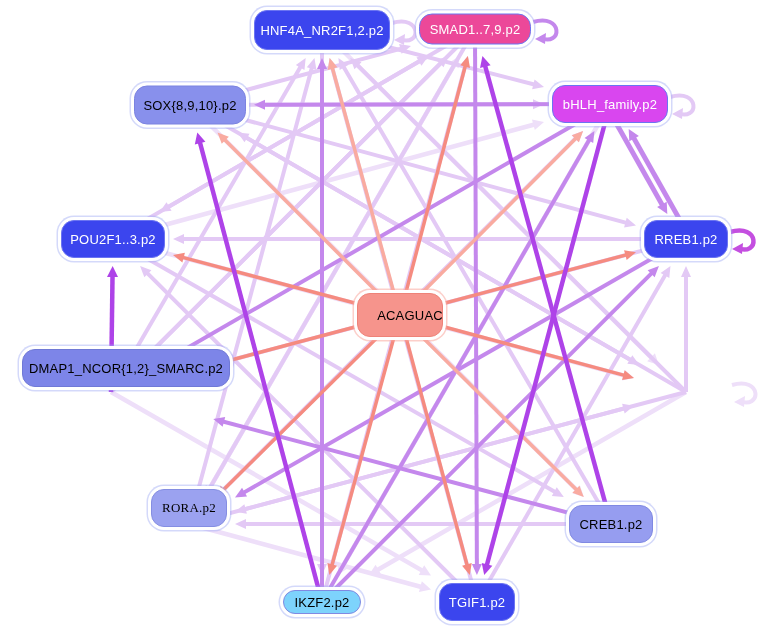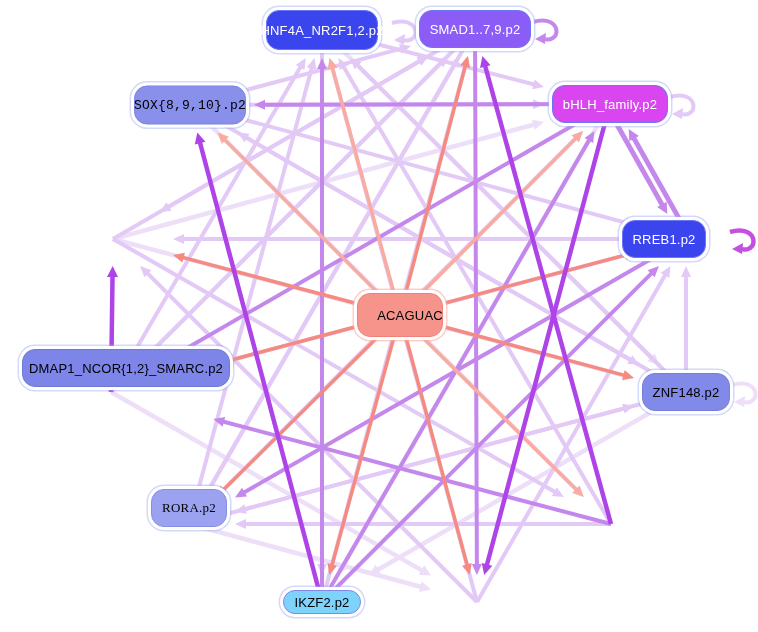--- a/index.html
+++ b/index.html
@@ -300,44 +300,50 @@
       <g>
         <path d="M 730 232 C 760 223, 760 257, 737 248" fill="none" stroke="#c44fe0" stroke-width="4.5"></path>
         <polygon points="732,249 743,243 742,254" fill="#c44fe0"></polygon>
       </g>
       <g>
         <path d="M 732 385 C 762 376, 762 410, 739 401" fill="none" stroke="#eedff9" stroke-width="4"></path>
         <polygon points="734,402 745,396 744,407" fill="#eedff9"></polygon>
       </g>
     </svg>
   <div id="nodes">
-      <div class="node light-text" style="left: 322px; top: 30px; width: 112px; height: 40px; background: rgb(59, 69, 238); border-color: rgb(107, 116, 242); box-shadow: rgb(255, 255, 255) 0px 0px 0px 3px, rgba(160, 170, 245, 0.45) 0px 0px 0px 4.5px;">
+      <div class="node light-text" style="left: 322px; top: 30px; width: 136px; height: 40px; background: rgb(59, 69, 238); border-color: rgb(107, 116, 242); box-shadow: rgb(255, 255, 255) 0px 0px 0px 3px, rgba(160, 170, 245, 0.45) 0px 0px 0px 4.5px;">
         <span>HNF4A_NR2F1,2.p2</span>
       </div>
-      <div class="node light-text" style="left: 475px; top: 29px; width: 112px; height: 38px; background: #8b5cf6; border-color: rgb(107, 116, 242); box-shadow: rgb(255, 255, 255) 0px 0px 0px 3px, rgba(160, 170, 245, 0.45) 0px 0px 0px 4.5px;">
+      <div class="node light-text" style="left: 475px; top: 29px; width: 112px; height: 31px; background: #ec4899; border-color: rgb(107, 116, 242); box-shadow: rgb(255, 255, 255) 0px 0px 0px 3px, rgba(160, 170, 245, 0.45) 0px 0px 0px 4.5px;">
         <span>SMAD1..7,9.p2</span>
       </div>
-      <div class="node" style="left: 190px; top: 105px; width: 112px; height: 39px; background: rgb(136, 144, 236); border-color: rgb(123, 131, 224); box-shadow: rgb(255, 255, 255) 0px 0px 0px 3px, rgba(160, 170, 245, 0.45) 0px 0px 0px 4.5px; font-family: Liberation Mono, monospace;">
+      <div class="node" style="left: 190px; top: 105px; width: 112px; height: 39px; background: rgb(136, 144, 236); border-color: rgb(123, 131, 224); box-shadow: rgb(255, 255, 255) 0px 0px 0px 3px, rgba(160, 170, 245, 0.45) 0px 0px 0px 4.5px;">
         <span>SOX{8,9,10}.p2</span>
       </div>
       <div class="node light-text" style="left: 610px; top: 104px; width: 116px; height: 38px; background: #d946ef; border-color: rgb(107, 116, 242); box-shadow: rgb(255, 255, 255) 0px 0px 0px 3px, rgba(160, 170, 245, 0.45) 0px 0px 0px 4.5px;">
         <span>bHLH_family.p2</span>
       </div>
-      <div class="node light-text" style="left: 664px; top: 239px; width: 84px; height: 38px; background: rgb(59, 69, 238); border-color: rgb(107, 116, 242); box-shadow: rgb(255, 255, 255) 0px 0px 0px 3px, rgba(160, 170, 245, 0.45) 0px 0px 0px 4.5px;">
+      <div class="node light-text" style="left: 113px; top: 239px; width: 104px; height: 38px; background: rgb(59, 69, 238); border-color: rgb(107, 116, 242); box-shadow: rgb(255, 255, 255) 0px 0px 0px 3px, rgba(160, 170, 245, 0.45) 0px 0px 0px 4.5px;">
+        <span>POU2F1..3.p2</span>
+      </div>
+      <div class="node light-text" style="left: 686px; top: 239px; width: 84px; height: 38px; background: rgb(59, 69, 238); border-color: rgb(107, 116, 242); box-shadow: rgb(255, 255, 255) 0px 0px 0px 3px, rgba(160, 170, 245, 0.45) 0px 0px 0px 4.5px;">
         <span>RREB1.p2</span>
       </div>
       <div class="node" style="left: 400px; top: 315px; width: 86px; height: 44px; background: rgb(246, 148, 140); border-color: rgb(238, 130, 120); box-shadow: rgb(255, 255, 255) 0px 0px 0px 3px, rgba(250, 168, 158, 0.55) 0px 0px 0px 4.5px; padding-left: 20px;">
         <span>ACAGUAC</span>
       </div>
       <div class="node" style="left: 111px; top: 368px; width: 208px; height: 38px; background: rgb(125, 133, 232); border-color: rgb(112, 121, 214); box-shadow: rgb(255, 255, 255) 0px 0px 0px 3px, rgba(160, 170, 245, 0.45) 0px 0px 0px 4.5px; margin-left: 15px;">
         <span>DMAP1_NCOR{1,2}_SMARC.p2</span>
       </div>
-      <div class="node" style="left: 686px; top: 392px; width: 88px; height: 38px; background: rgb(129, 137, 233); border-color: rgb(117, 126, 216); box-shadow: rgb(255, 255, 255) 0px 0px 0px 3px, rgba(160, 170, 245, 0.45) 0px 0px 0px 4.5px;">
-        <span>ZNF148.p2</span>
-      </div>
       <div class="node" style="left: 189px; top: 508px; width: 76px; height: 38px; background: rgb(155, 162, 240); border-color: rgb(133, 142, 226); box-shadow: rgb(255, 255, 255) 0px 0px 0px 3px, rgba(160, 170, 245, 0.45) 0px 0px 0px 4.5px; font-family: Liberation Serif, serif;">
         <span>RORA.p2</span>
       </div>
+      <div class="node" style="left: 611px; top: 524px; width: 84px; height: 38px; background: rgb(150, 157, 240); border-color: rgb(128, 137, 226); box-shadow: rgb(255, 255, 255) 0px 0px 0px 3px, rgba(160, 170, 245, 0.45) 0px 0px 0px 4.5px;">
+        <span>CREB1.p2</span>
+      </div>
       <div class="node" style="left: 322px; top: 602px; width: 78px; height: 24px; background: #7dd3fc; border-color: rgb(128, 137, 226); box-shadow: rgb(255, 255, 255) 0px 0px 0px 3px, rgba(160, 170, 245, 0.45) 0px 0px 0px 4.5px;">
         <span>IKZF2.p2</span>
+      </div>
+      <div class="node light-text" style="left: 477px; top: 602px; width: 76px; height: 38px; background: rgb(59, 69, 238); border-color: rgb(107, 116, 242); box-shadow: rgb(255, 255, 255) 0px 0px 0px 3px, rgba(160, 170, 245, 0.45) 0px 0px 0px 4.5px;">
+        <span>TGIF1.p2</span>
       </div>
     </div>
 </div>
 
 </body></html>

